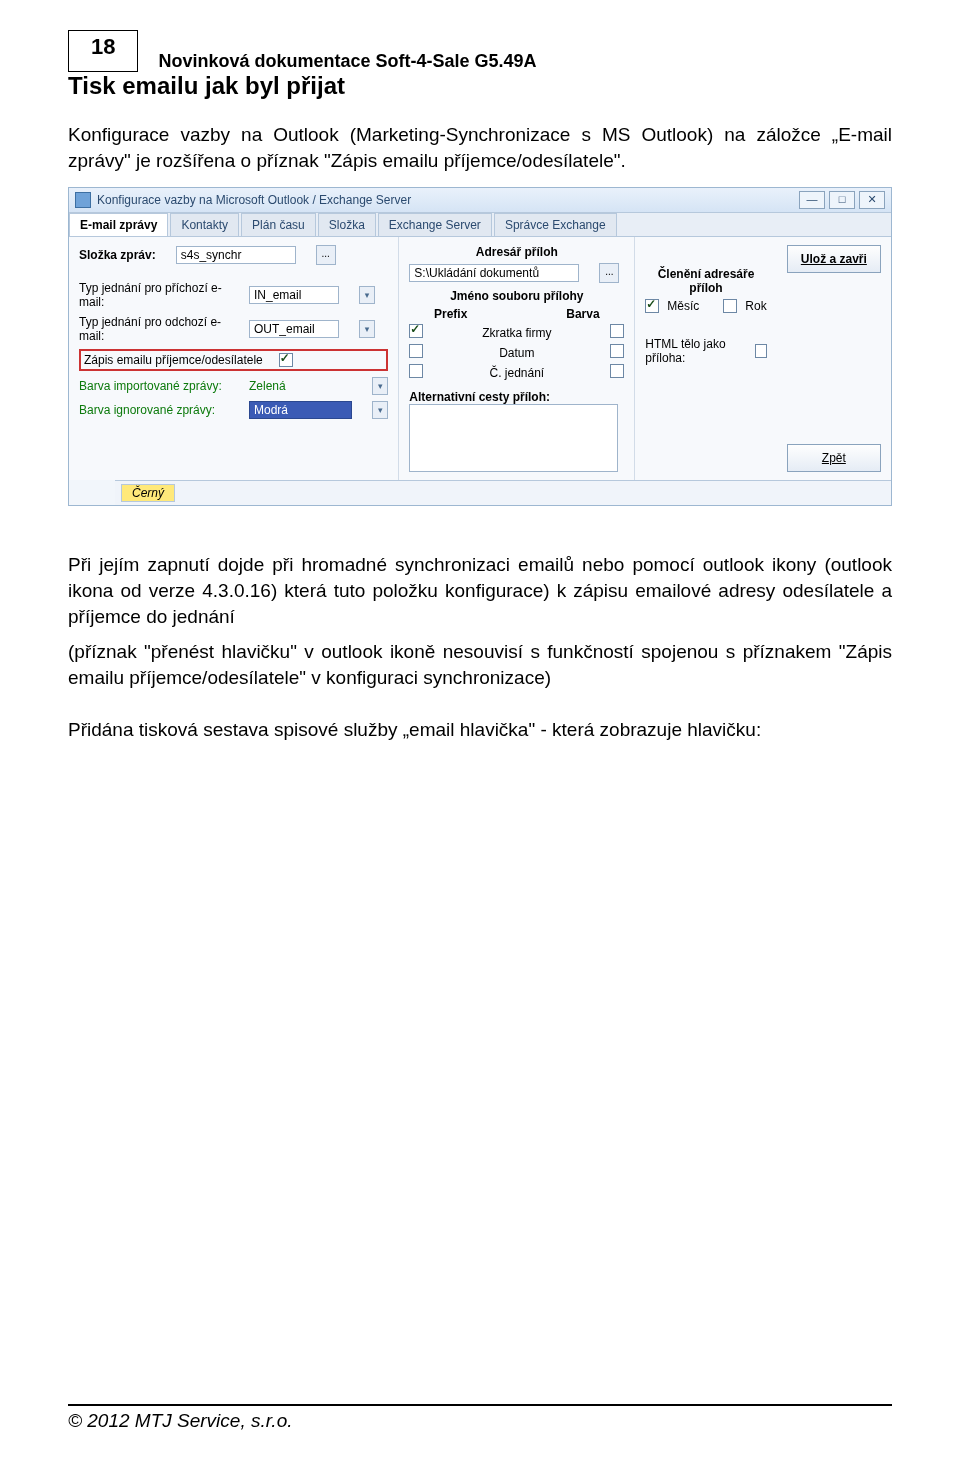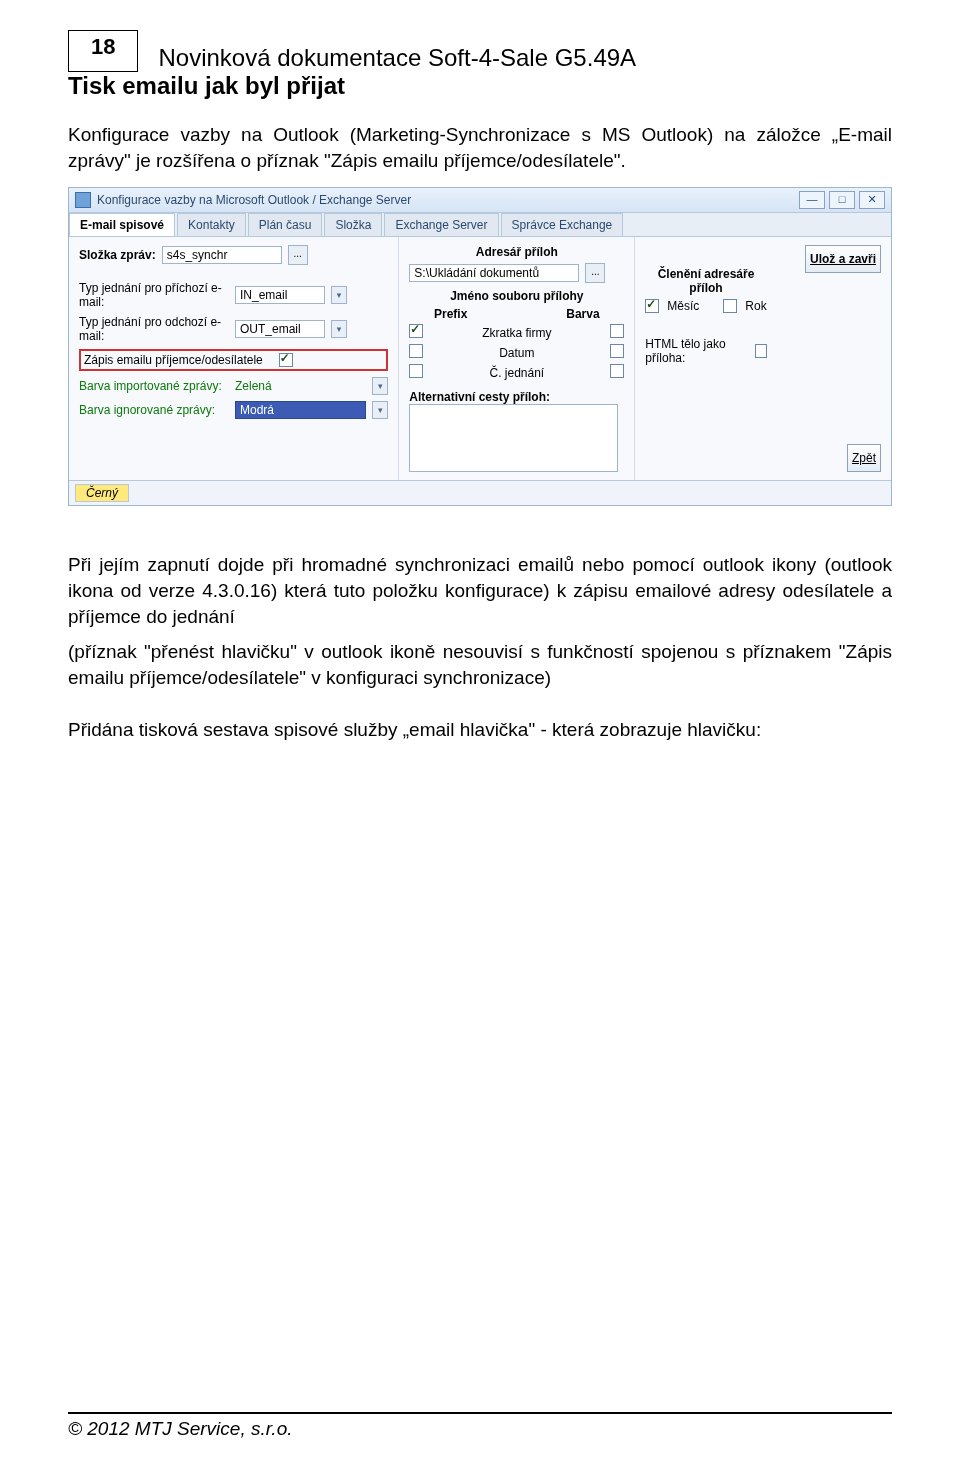--- a/index.html
+++ b/index.html
@@ -23,22 +23,22 @@
   }
   .page-num-box {
     border: 1px solid #000;
     padding: 4px 22px 12px 22px;
     font-weight: bold;
     font-size: 22px;
     margin-right: 20px;
     line-height: 1.1;
   }
   .doc-title {
-    font-weight: normal;
-    font-size: 24px;
+    font-weight: bold;
+    font-size: 18px;
     padding-top: 3px;
   }
   h2.section {
     font-size: 28px;
     font-weight: bold;
     margin: 70px 0 30px 0;
   }
   h2.section .num { display:inline-block; width:46px; }
   h3.subsection {
     font-size: 24px;
@@ -107,21 +107,21 @@
   }
   .win-body {
     display: flex;
     background: #f7f9fc;
   }
   .win-col { padding: 8px 10px; }
   .col-left  { width: 328px; border-right: 1px solid #d2dce8; }
   .col-mid   { width: 228px; border-right: 1px solid #d2dce8; }
   .col-right { flex: 1; }
   .lbl { font-weight: bold; display:inline-block; }
-  .field-row { display:flex; align-items:center; margin-bottom:6px; gap:6px; }
+  .field-row { display:flex; align-items:center; margin-bottom:6px; gap:20px; }
   .field-row .lbl-narrow { width: 150px; }
   .inp {
     border: 1px solid #9fb4cb;
     background: #fff;
     padding: 1px 4px;
     height: 18px;
     box-sizing: border-box;
     font-family: inherit;
     font-size: 12px;
   }
@@ -156,43 +156,44 @@
   .green-text { color: #0c7a0c; }
   .blue-pill  { background:#3b5bb5; color:#fff; padding:1px 20px 1px 4px; border:1px solid #2b4890;}
   .mid-header, .right-header {
     font-weight:bold; text-align:center; margin-bottom:4px;
   }
   .mid-sub { display:flex; justify-content:space-around; font-weight:bold; margin-bottom:3px;}
   .mid-row { display:flex; align-items:center; gap:6px; margin-bottom:3px;justify-content:space-between;}
   .mid-row .mc { width:14px; }
   .mid-row .mlabel { flex:1; text-align:center; }
   .right-row { display:flex; align-items:center; gap:8px; margin-bottom:6px;}
-  .right-btns { display:flex; flex-direction:column; gap:8px; padding:8px 10px; width:100px;align-items:flex-end;}
+  .right-btns { display:flex; flex-direction:column; gap:8px; padding:8px 10px; width:100px;}
   .big-btn {
     border:1px solid #8aa3bd; background:linear-gradient(#fefefe,#e5ecf5);
     padding:6px 4px; text-align:center; font-weight:bold;
     text-decoration:underline; font-size:12px; color:#000;
   }
   .big-btn.secondary { font-weight:normal; }
   .alt-box {
     width: 96%; height: 66px; border:1px solid #9fb4cb; background:#fff;
   }
   .win-footer {
     display:flex;
     border-top:1px solid #b6c8dc;
     background:#f0f4fa;
     padding: 3px 6px;
+    margin-left: 46px;
   }
   .color-chip {
     background:#ffe97a; border:1px solid #b6c8dc; padding:1px 10px;
     font-style:italic; font-size:12px;
   }
   .footer-bar {
     position:absolute;
-    left:68px; right:68px; bottom:26px;
+    left:68px; right:68px; bottom:34px;
     border-top:2px solid #000;
     padding-top:4px;
     font-style:italic;
     font-size:19px;
   }
 </style>
 </head>
 <body>
 
 <div class="page">
@@ -212,21 +213,21 @@
       <span class="tb-icon"></span>
       <span class="tb-title">Konfigurace vazby na Microsoft Outlook / Exchange Server</span>
       <div class="win-btns">
         <div class="win-btn">—</div>
         <div class="win-btn">□</div>
         <div class="win-btn">✕</div>
       </div>
     </div>
 
     <div class="tabbar">
-      <div class="tab active">E-mail spisové</div>
+      <div class="tab active">E-mail zprávy</div>
       <div class="tab">Kontakty</div>
       <div class="tab">Plán času</div>
       <div class="tab">Složka</div>
       <div class="tab">Exchange Server</div>
       <div class="tab">Správce Exchange</div>
     </div>
 
     <div class="win-body">
 
       <div class="win-col col-left">

